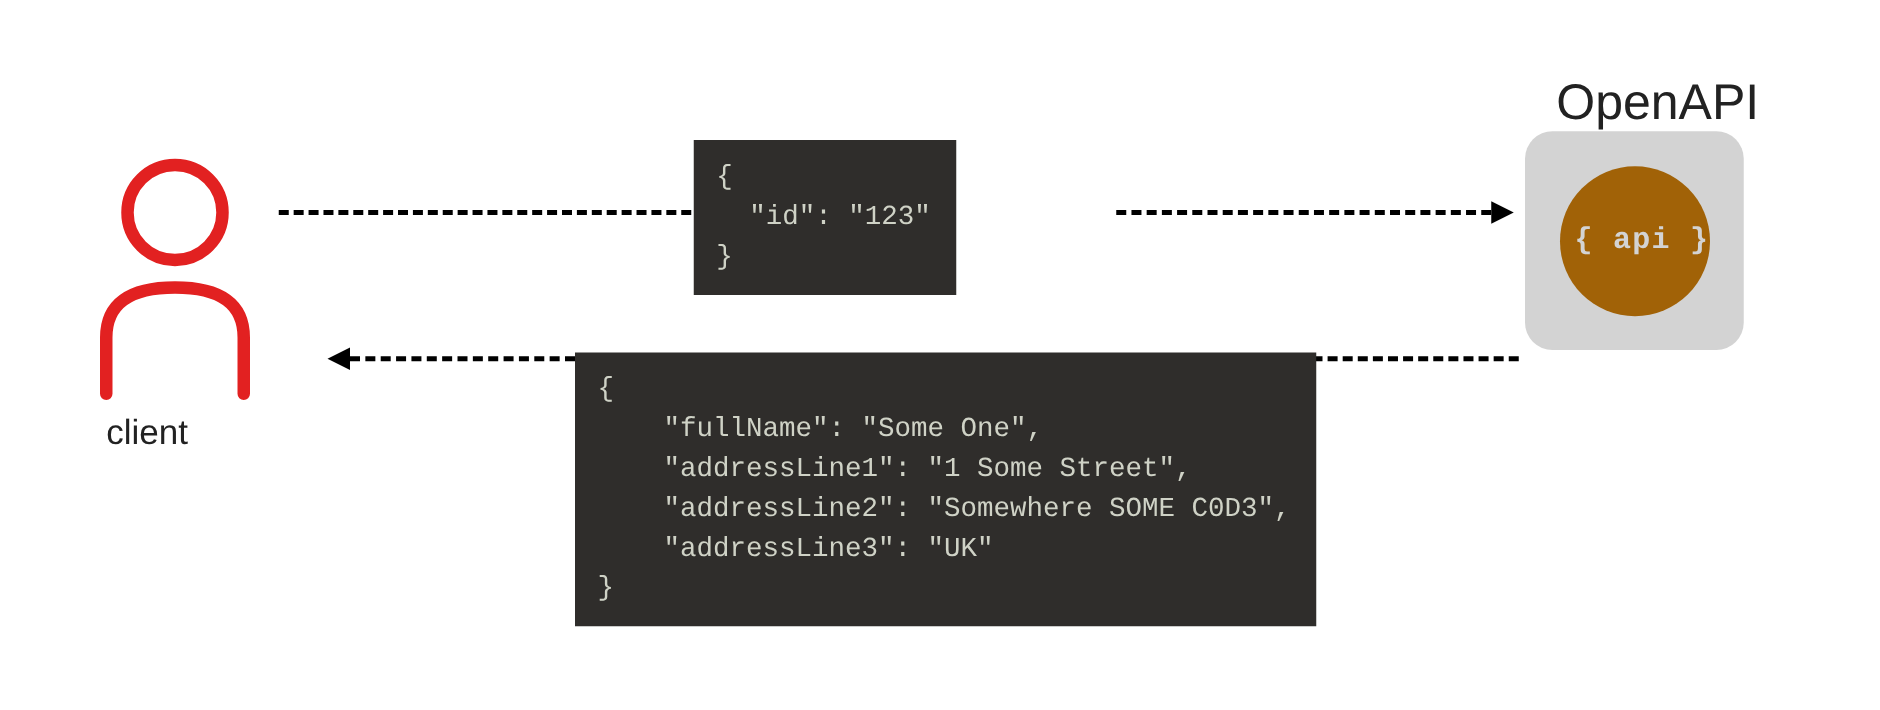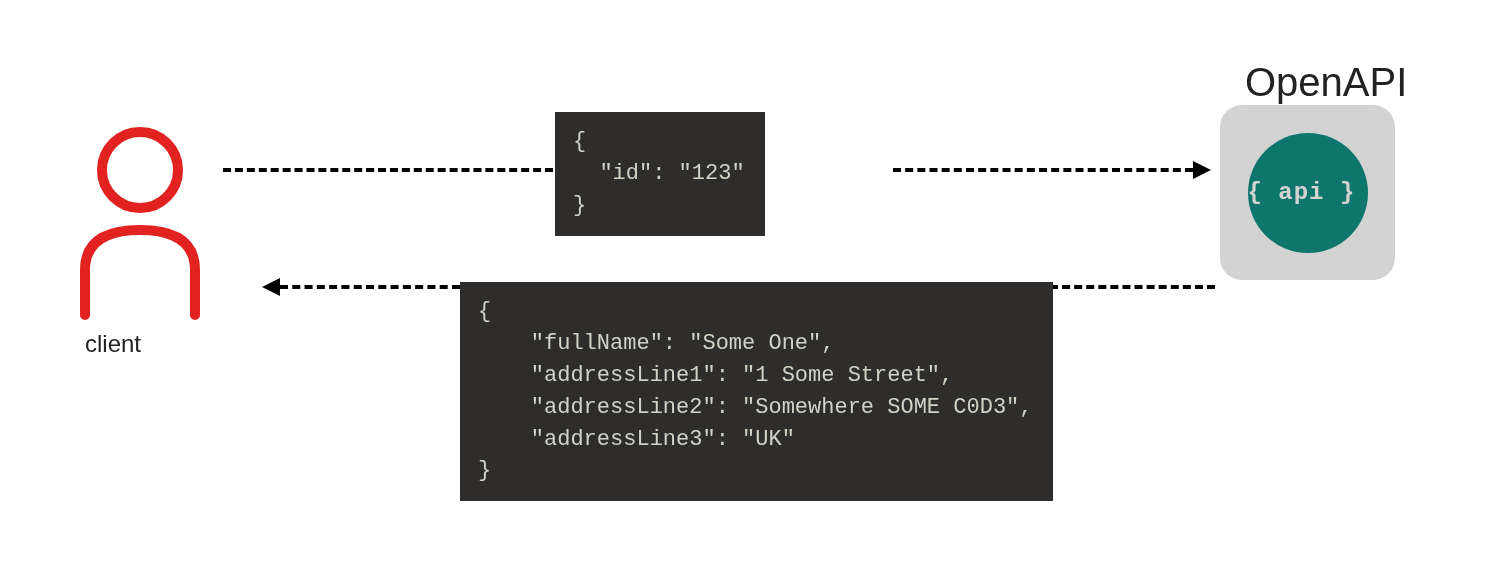--- a/index.html
+++ b/index.html
@@ -1,23 +1,23 @@
 <!DOCTYPE html>
 <html><head>
 <meta charset="utf-8">
 <style>
   html,body{margin:0;padding:0;background:#fff;font-family:-apple-system,BlinkMacSystemFont,'Segoe UI',Helvetica,Arial,sans-serif;}
   .stage{position:relative;width:1504px;height:568px;}
   .abs{position:absolute;}
   
   .client-icon{left:70px;top:120px;width:140px;height:200px;}
-  .client-label{left:85px;top:330px;font-size:24px;color:#222;}
+  .client-label{left:85px;top:330px;font-size:28px;color:#222;}
   
   .api-box{left:1220px;top:105px;width:175px;height:175px;background:#d3d3d3;border-radius:22px;display:flex;align-items:center;justify-content:center;}
-  .api-circle{width:120px;height:120px;border-radius:50%;background:#0f766e;display:flex;align-items:center;justify-content:flex-start;}
+  .api-circle{width:120px;height:120px;border-radius:50%;background:#a16207;display:flex;align-items:center;justify-content:flex-end;}
   .api-text{color:#d3d3d3;font-family:'Courier New',monospace;font-weight:bold;font-size:24px;letter-spacing:1px;}
   .api-label{left:1245px;top:60px;font-size:40px;color:#222;}
   
   .code{background:#2f2d2b;color:#cfd2c6;font-family:'Courier New',Consolas,monospace;font-size:22px;line-height:1.45;padding:14px 20px 14px 18px;white-space:pre;}
   .code-req{left:555px;top:90px;}
   .code-res{left:460px;top:260px;}
   
   .dash{border-top:4px dashed #000;height:0;}
   .arrowhead-r{width:0;height:0;border-top:9px solid transparent;border-bottom:9px solid transparent;border-left:18px solid #000;}
   .arrowhead-l{width:0;height:0;border-top:9px solid transparent;border-bottom:9px solid transparent;border-right:18px solid #000;}

